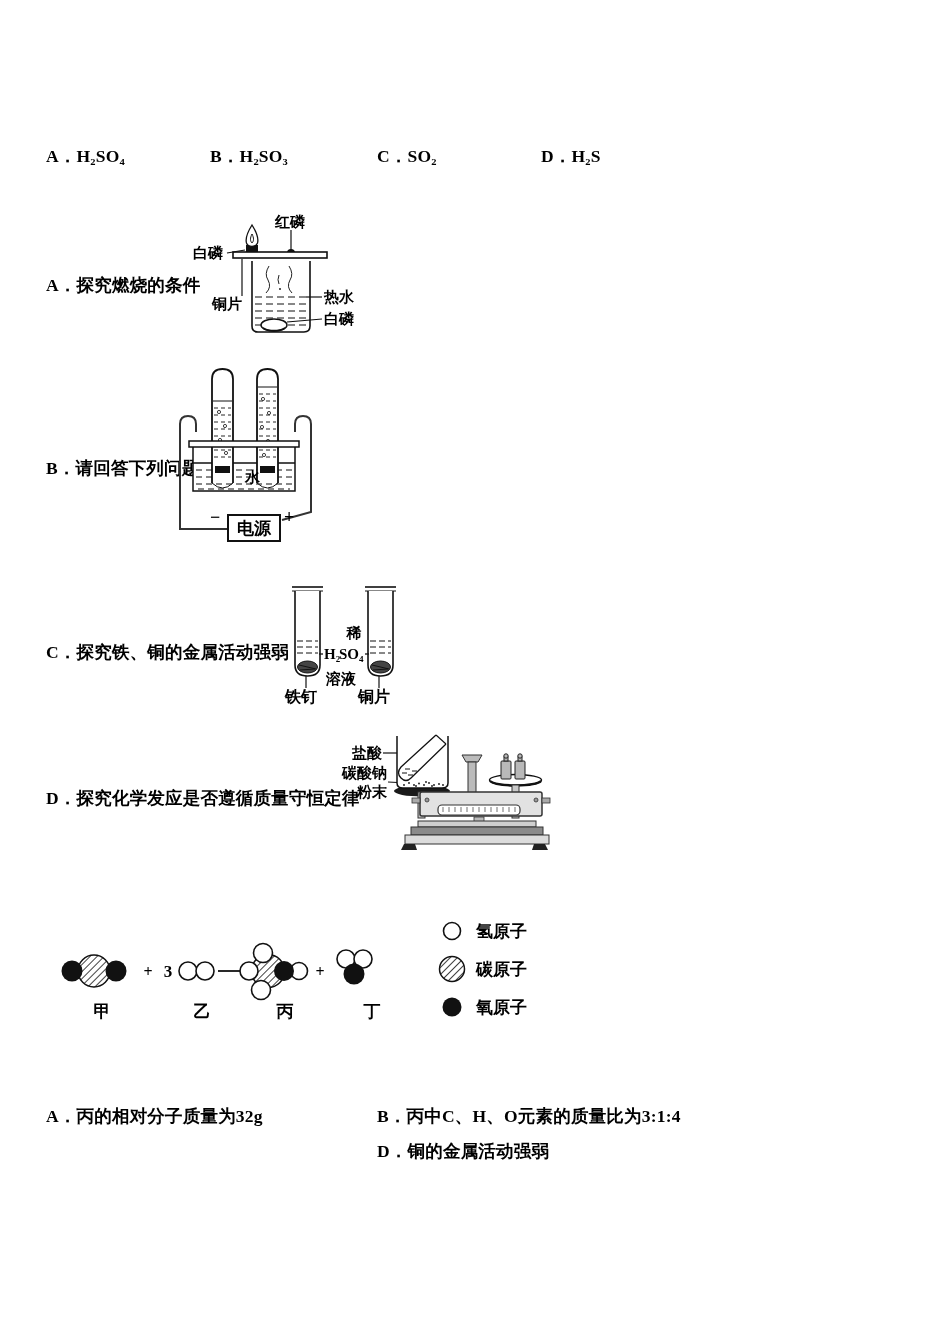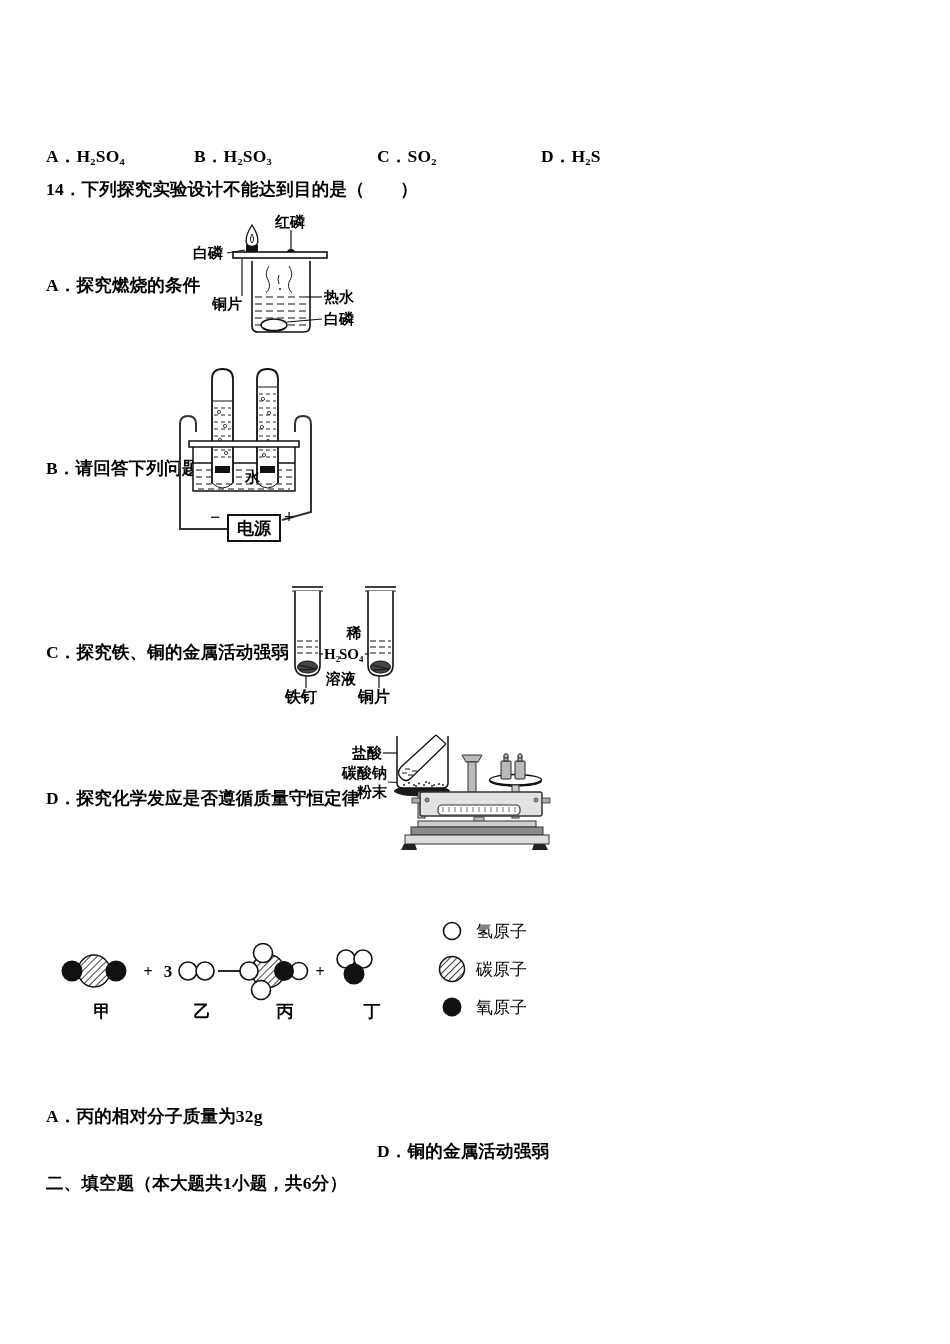--- a/index.html
+++ b/index.html
@@ -7,33 +7,32 @@
         font-family:"Liberation Serif","DejaVu Serif",serif;color:#000;margin-top:43px;}
   .line{position:absolute;white-space:pre;font-weight:700;font-size:17.5px;line-height:1.25;
         letter-spacing:.2px;color:#000;}
   .fig{position:absolute;}
   svg text{font-family:"Liberation Serif","DejaVu Serif",serif;font-weight:700;fill:#000;}
   .dlabel{font-size:15px;}
   .dlabel2{font-size:16px;}
   .legend{position:absolute;display:flex;flex-direction:column;gap:10px;}
   .legend-row{display:flex;align-items:center;height:28px;}
   .legend-row .sym{width:28px;display:flex;justify-content:center;align-items:center;}
-  .legend-row .lab{margin-left:10px;font-weight:400;font-size:17px;white-space:pre;}
+  .legend-row .lab{margin-left:10px;font-weight:700;font-size:17px;white-space:pre;}
 </style>
 </head>
 <body>
 
 <div id="page">
 
   <div class="line" style="left:46px;top:103px">A．H₂SO₄</div>
-  <div class="line" style="left:194px;top:103px">B．H₂SO₃</div>
+  <div class="line" style="left:210px;top:103px">B．H₂SO₃</div>
   <div class="line" style="left:377px;top:103px">C．SO₂</div>
   <div class="line" style="left:541px;top:103px">D．H₂S</div>
 
-  <div class="line" style="left:46px;top:136px">14．下列探究实验设计不能达到目的是（　　）</div>
 
   <div class="line" style="left:46px;top:232px">A．探究燃烧的条件</div>
   <div class="line" style="left:46px;top:415px">B．请回答下列问题</div>
   <div class="line" style="left:46px;top:599px">C．探究铁、铜的金属活动强弱</div>
   <div class="line" style="left:46px;top:745px">D．探究化学发应是否遵循质量守恒定律</div>
 
   <svg class="fig" style="left:185px;top:166px" width="190" height="130" viewBox="0 0 190 130">
     <g>
       <text x="90" y="18" class="dlabel">红磷</text>
       <line x1="106" y1="21" x2="106" y2="41" stroke="#111" stroke-width="1.2"></line>
@@ -341,17 +340,17 @@
       <span class="sym">
         <svg width="22" height="22">
             <circle cx="11" cy="11" r="9.5" fill="#111"></circle>
           </svg>
       </span>
       <span class="lab">氧原子</span>
     </div>
   </div>
 
   <div class="line" style="left:46px;top:1063px">A．丙的相对分子质量为32g</div>
+  <div class="line" style="left:377px;top:1063px">B．丙中C、H、O元素的质量比为3:1:4</div>
   <div class="line" style="left:377px;top:1098px">D．铜的金属活动强弱</div>
 
-  <div class="line" style="left:46px;top:1130px">二、填空题（本大题共1小题，共6分）</div>
 
 </div>
 
 </body></html>

